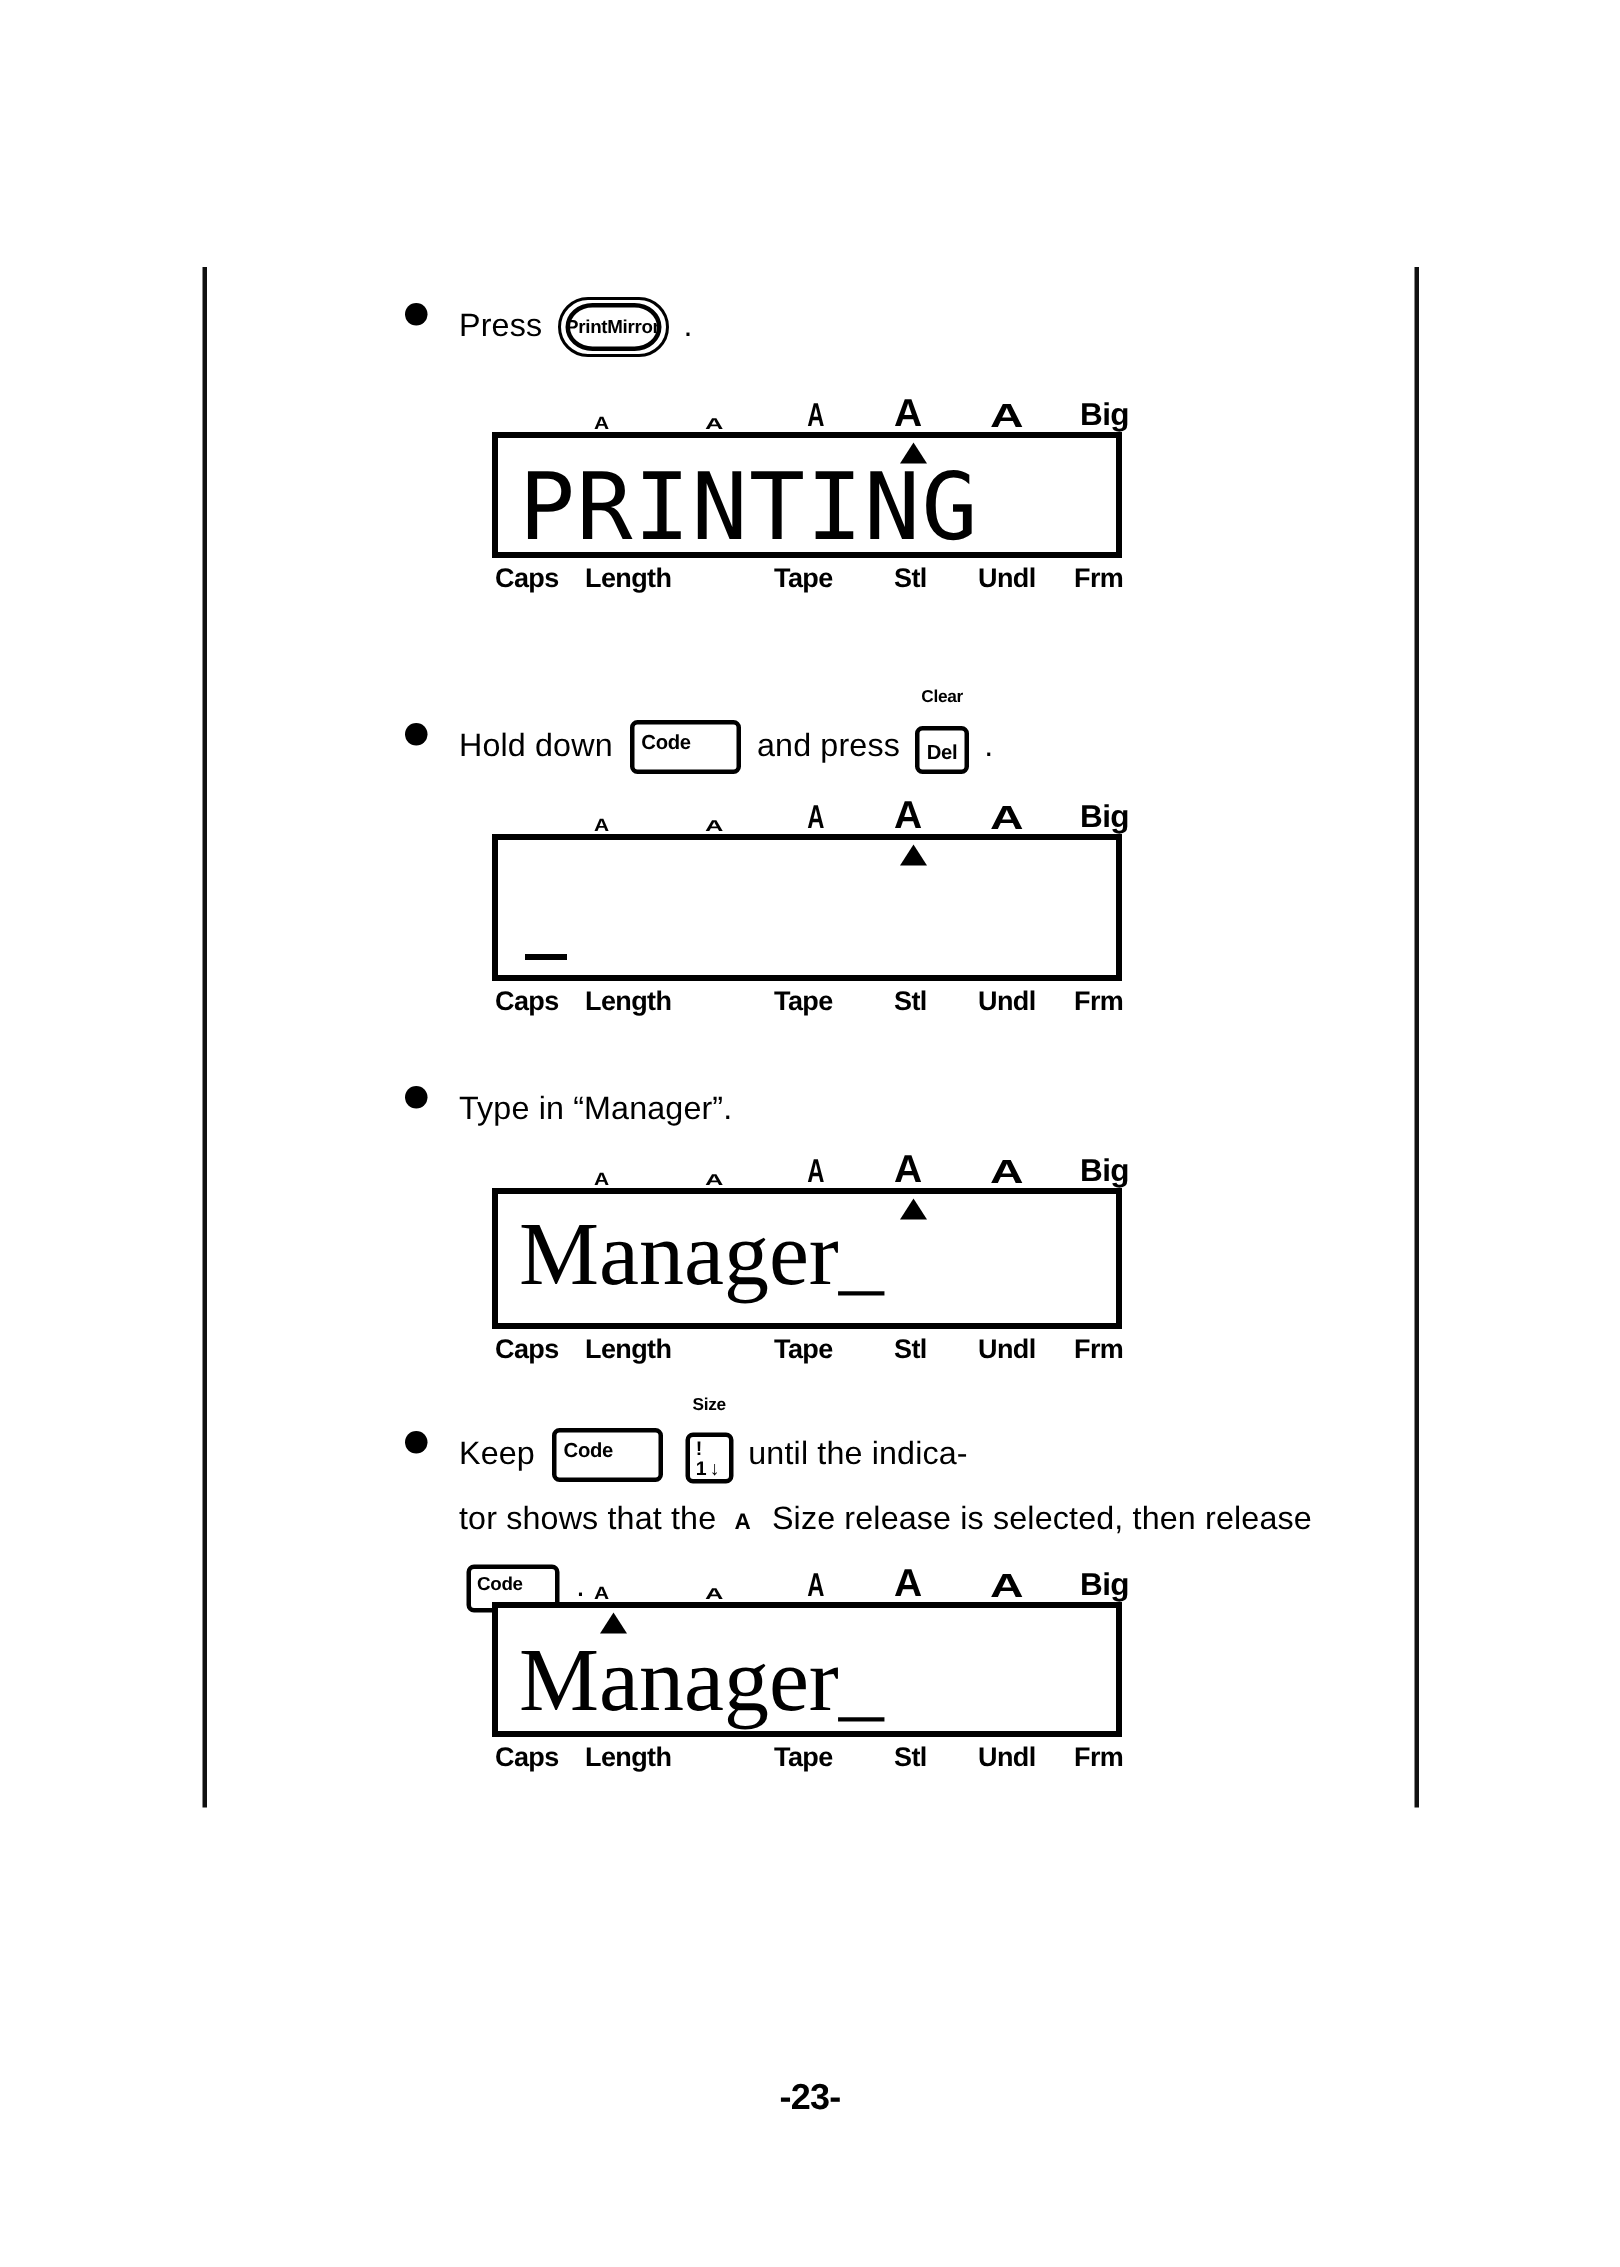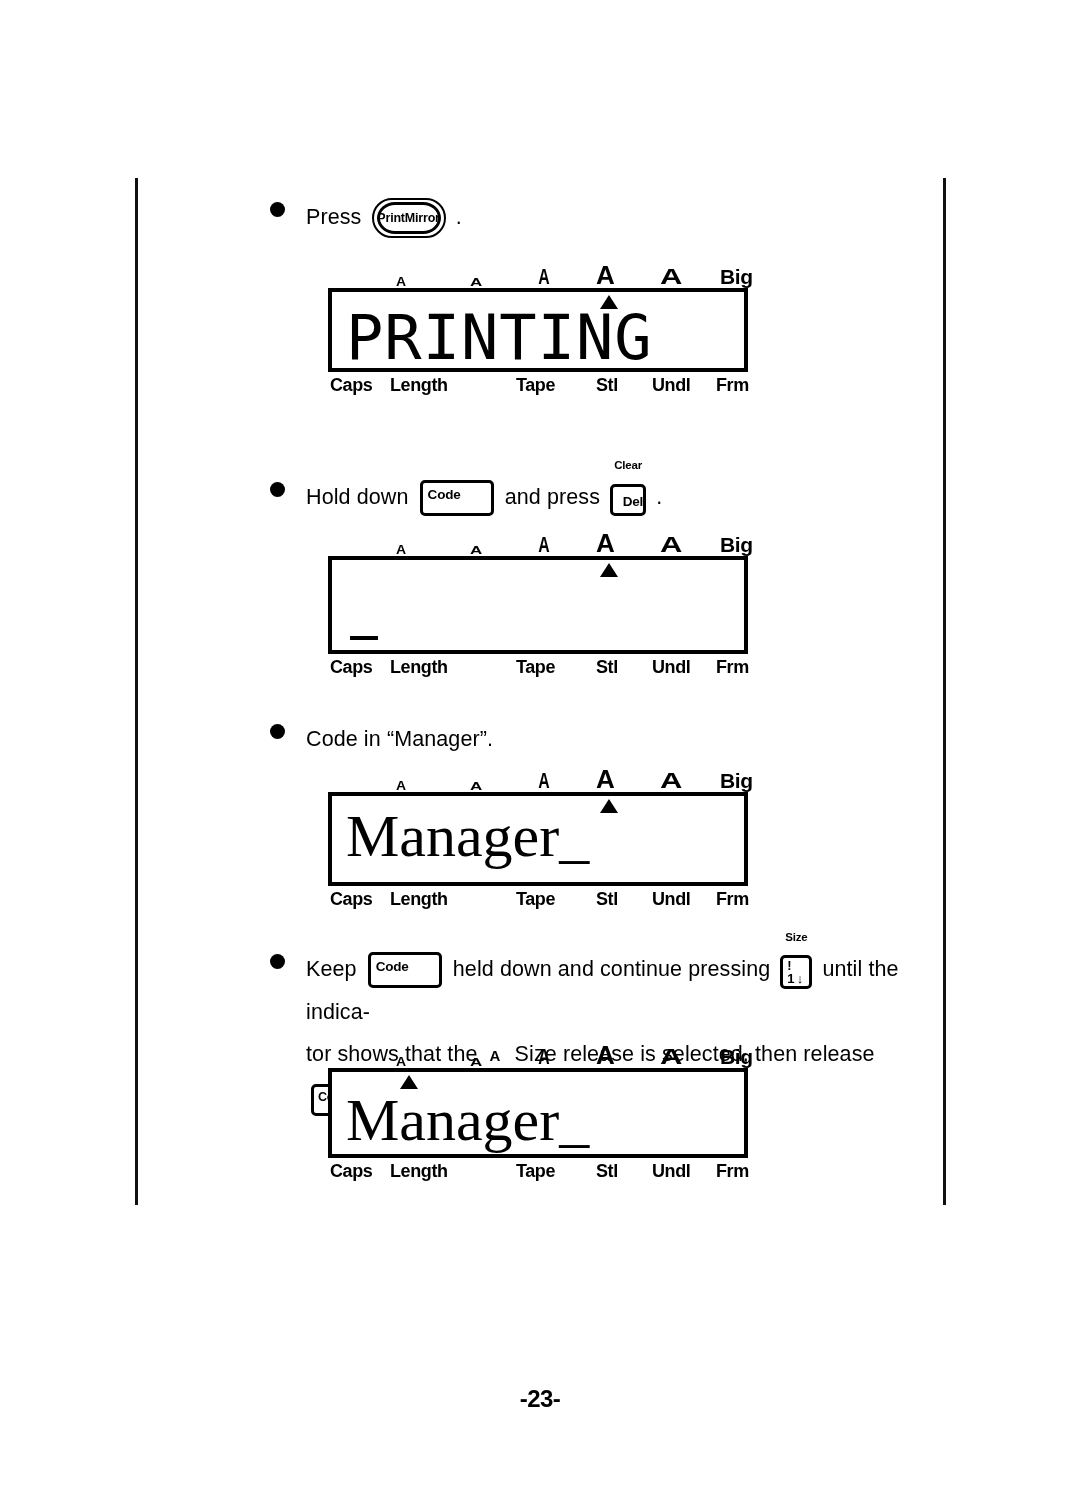--- a/index.html
+++ b/index.html
@@ -102,21 +102,21 @@
   
   .key-sq {
     width: 36px;
     height: 32px;
     margin: 0 4px;
   }
   .key-sq .klabel {
     left: 0;
     right: 0;
     top: 8px;
-    text-align: right;
+    text-align: center;
   }
   
   .key-wrap {
     display: inline-block;
     position: relative;
     vertical-align: middle;
   }
   .key-over {
     position: absolute;
     left: 0;
@@ -403,21 +403,21 @@
       <span class="s2">Tape</span>
       <span class="s3">Stl</span>
       <span class="s4">Undl</span>
       <span class="s5">Frm</span>
     </div>
   </div>
 
   <div class="step" style="top:718px;">
     <span class="bullet"></span>
     <div class="step-text">
-      <span class="txt">Code in “Manager”.</span>
+      <span class="txt">Type in “Manager”.</span>
     </div>
   </div>
 
   <div class="lcd-unit" style="top:762px;">
     <div class="size-row">
       <span class="size-a a1">A</span>
       <span class="size-a a2">A</span>
       <span class="size-a a3">A</span>
       <span class="size-a a4">A</span>
       <span class="size-a a5">A</span>
@@ -437,21 +437,20 @@
     </div>
   </div>
 
   <div class="step" style="top:948px; width:680px;">
     <span class="bullet"></span>
     <div class="step-text wrap">
       <span class="txt">Keep</span>
       <span class="keycap key-code">
         <span class="klabel">Code</span>
       </span>
-      <span class="txt">held down and continue pressing</span>
       <span class="key-wrap">
         <span class="key-over">Size</span>
         <span class="keycap key-num">
           <span class="nm-top">!</span>
           <span class="nm-bot">1</span>
           <span class="nm-bot2">↓</span>
         </span>
       </span>
       <span class="txt">until the indica-</span>
       <br>

